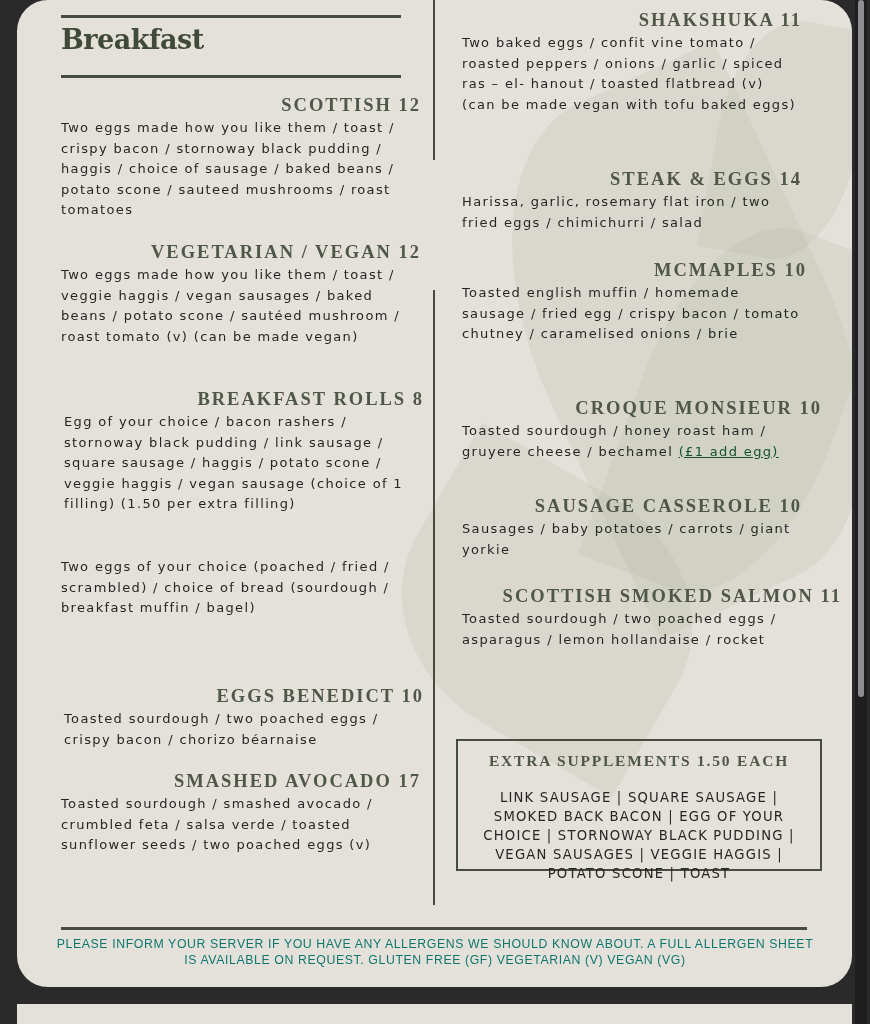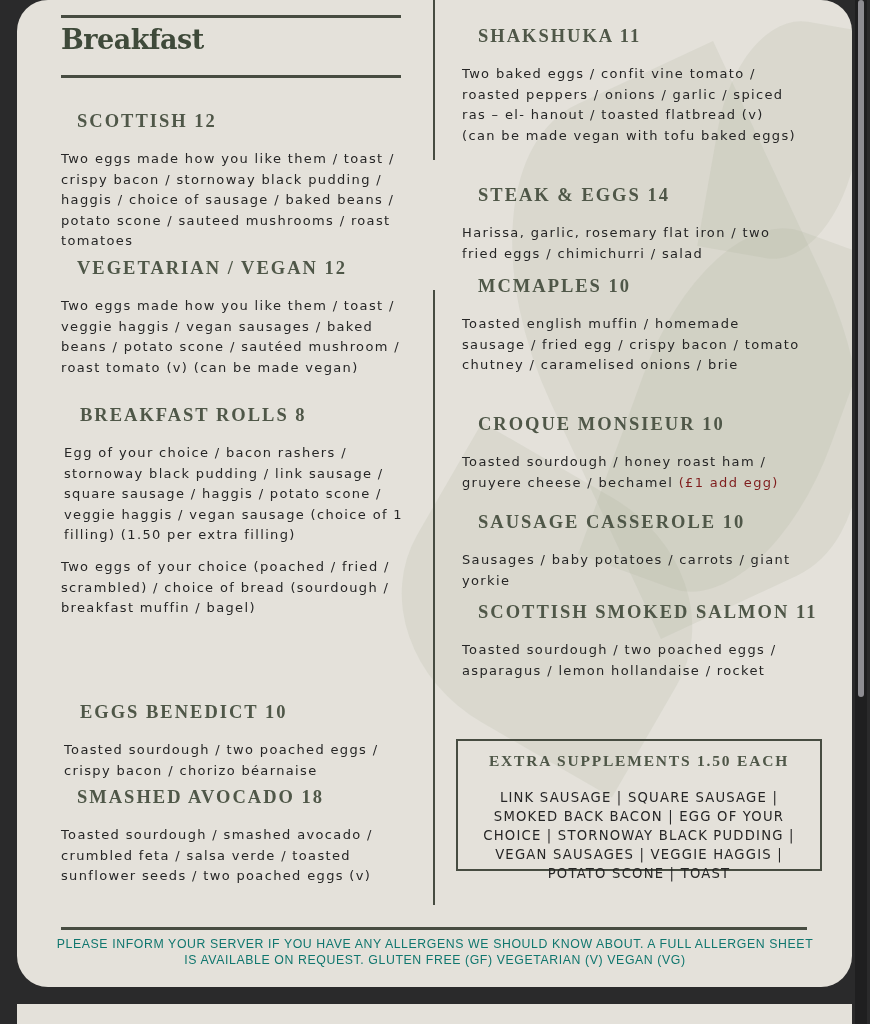--- a/index.html
+++ b/index.html
@@ -6,23 +6,23 @@
   body{width:870px;height:1024px;background:#2a2a2b;position:relative;overflow:hidden;font-family:"DejaVu Sans",sans-serif;}
   .card{position:absolute;left:17px;top:0;width:835px;height:987px;background:#e4e1da;overflow:hidden;border-radius:31px;}
   .leaf{position:absolute;border-radius:50% 0 50% 0;background:rgba(170,180,155,0.18);}
   .card2{position:absolute;left:17px;top:1004px;width:835px;height:30px;background:#e4e1da;}
   .scroll-track{position:absolute;left:855px;top:0;width:12px;height:1024px;background:#1f1f20;}
   .scroll-thumb{position:absolute;left:858px;top:0;width:6px;height:697px;background:#8e8d92;border-radius:3px;}
   .hr{position:absolute;height:3px;background:#474c41;}
   .vr{position:absolute;width:2px;background:#474c41;}
   .title{position:absolute;left:61px;top:24px;font-family:"DejaVu Serif",serif;font-weight:bold;font-size:27px;color:#3f4a3a;letter-spacing:-0.5px;}
   .item{position:absolute;width:360px;}
-  .item h3{margin:16px;font-family:"Liberation Serif",serif;font-weight:bold;font-size:18.5px;letter-spacing:2px;color:#4f5748;line-height:23px;}
+  .item h3{margin:0;font-family:"Liberation Serif",serif;font-weight:bold;font-size:18.5px;letter-spacing:2px;color:#4f5748;line-height:23px;text-align:right;}
   .item p{margin:1px 0 0 0;font-family:"DejaVu Sans",sans-serif;font-size:13px;letter-spacing:1.35px;line-height:20.6px;color:#262626;}
-  .muted{color:#7f1d1d;}
+  .muted{color:#14532d;text-decoration:underline;}
   .supp{position:absolute;left:456px;top:739px;width:366px;height:132px;border:2px solid #474c41;box-sizing:border-box;text-align:center;}
   .supp h4{margin:11px 0 0 0;font-family:"Liberation Serif",serif;font-weight:bold;font-size:15.5px;letter-spacing:1.8px;color:#4f5748;}
   .supp p{margin:18px 10px 0 10px;font-family:"DejaVu Sans",sans-serif;font-size:13.2px;letter-spacing:1.2px;line-height:19px;color:#262626;}
   .footer{position:absolute;left:55px;top:936px;width:760px;text-align:center;font-family:"Liberation Sans",sans-serif;font-size:12.3px;letter-spacing:0.6px;line-height:16px;color:#0f766e;}
 </style>
 </head>
 <body>
 
 <div class="card">
   <div class="leaf" style="left:520px;top:80px;width:300px;height:520px;transform:rotate(-25deg);"></div>
@@ -50,21 +50,21 @@
     <p>Egg of your choice / bacon rashers / stornoway black pudding / link sausage / square sausage / haggis / potato scone / veggie haggis / vegan sausage (choice of 1 filling) (1.50 per extra filling)</p>
   </div>
   <div class="item" style="left:44px;top:556px;width:330px;">
     <p>Two eggs of your choice (poached / fried / scrambled) / choice of bread (sourdough / breakfast muffin / bagel)</p>
   </div>
   <div class="item" style="left:47px;top:685px;">
     <h3>EGGS BENEDICT 10</h3>
     <p>Toasted sourdough / two poached eggs / crispy bacon / chorizo béarnaise</p>
   </div>
   <div class="item" style="left:44px;top:770px;">
-    <h3>SMASHED AVOCADO 18</h3>
+    <h3>SMASHED AVOCADO 17</h3>
     <p>Toasted sourdough / smashed avocado / crumbled feta / salsa verde / toasted sunflower seeds / two poached eggs (v)</p>
   </div>
 
   <div class="item" style="left:445px;top:9px;width:340px;">
     <h3>SHAKSHUKA 11</h3>
     <p>Two baked eggs / confit vine tomato / roasted peppers / onions / garlic / spiced ras – el- hanout / toasted flatbread (v) (can be made vegan with tofu baked eggs)</p>
   </div>
   <div class="item" style="left:445px;top:168px;width:340px;">
     <h3>STEAK &amp; EGGS 14</h3>
     <p>Harissa, garlic, rosemary flat iron / two fried eggs / chimichurri / salad</p>

